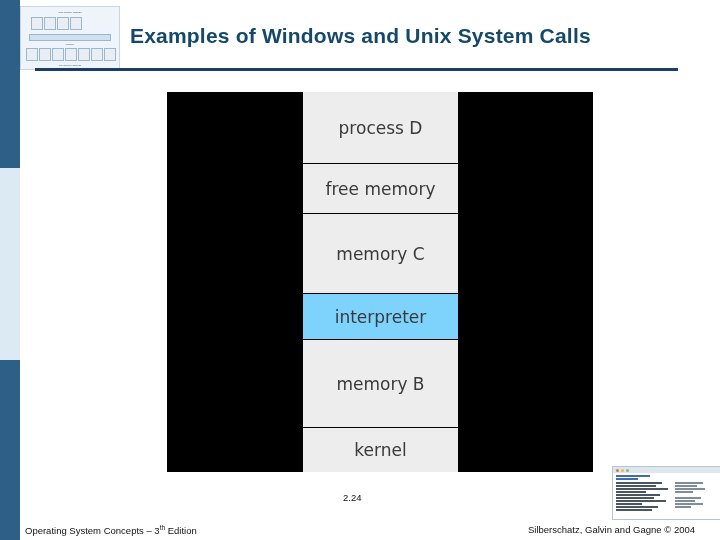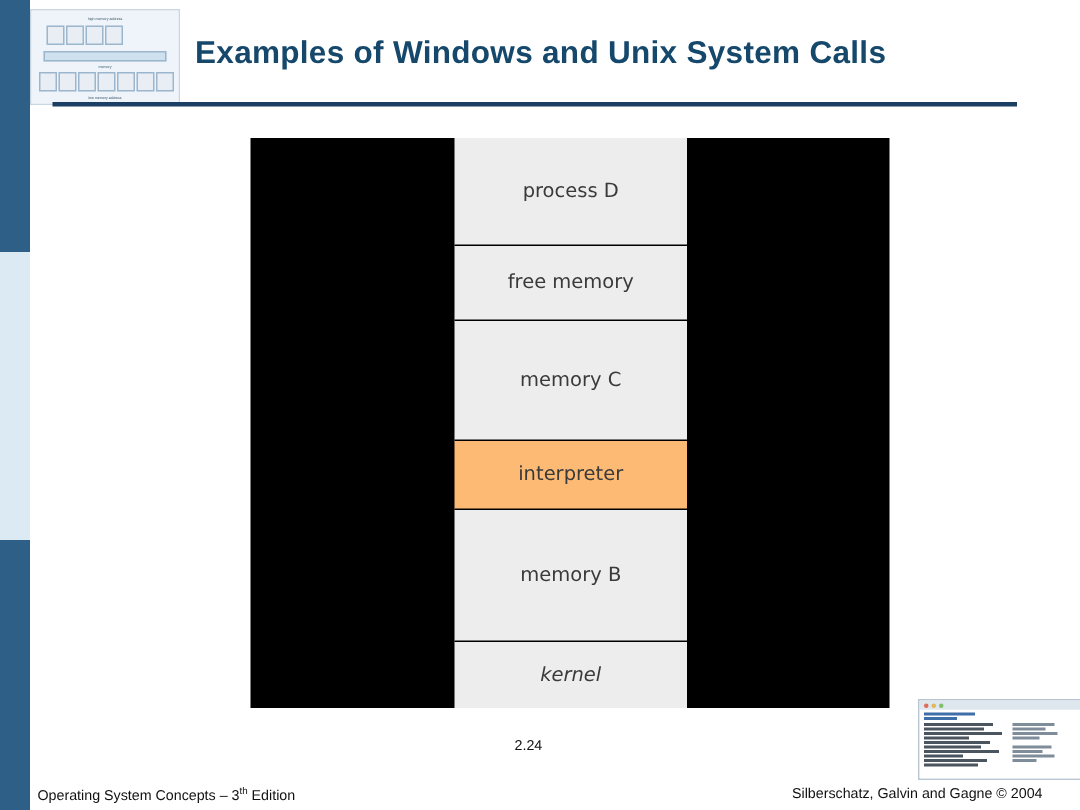--- a/index.html
+++ b/index.html
@@ -119,26 +119,26 @@
     display: flex;
     flex-direction: column;
   }
   .mem-block {
     background: #ededed;
     border-bottom: 1px solid #000000;
     display: flex;
     align-items: center;
     justify-content: center;
     color: #3a3a3a;
-    font-size: 13px;
+    font-size: 17px;
     font-family: "DejaVu Sans", sans-serif;
     box-sizing: border-box;
   }
   .mem-block:last-child { border-bottom: none; }
-  .mem-block.highlight { background: #fdba74; }
+  .mem-block.highlight { background: #7dd3fc; }
 
   
   .footer-left {
     position: absolute;
     left: 25px;
     top: 524px;
     font-size: 9.5px;
     color: #111111;
     white-space: nowrap;
   }
@@ -235,21 +235,21 @@
   <div class="title-rule"></div>
 </div>
 
 <div class="figure">
   <div class="mem-col">
     <div class="mem-block" style="height:72px;">process D</div>
     <div class="mem-block" style="height:50px;">free memory</div>
     <div class="mem-block" style="height:80px;">memory C</div>
     <div class="mem-block highlight" style="height:46px;">interpreter</div>
     <div class="mem-block" style="height:88px;">memory B</div>
-    <div class="mem-block" style="height:44px;font-style:italic;">kernel</div>
+    <div class="mem-block" style="height:44px;">kernel</div>
   </div>
 </div>
 
 <div class="term-thumb">
   <div class="term-titlebar">
     <div class="term-dot" style="left:3px;  background:#e06c5a;"></div>
     <div class="term-dot" style="left:8px;  background:#e0b75a;"></div>
     <div class="term-dot" style="left:13px; background:#7fc06a;"></div>
   </div>
   <div class="term-body">

